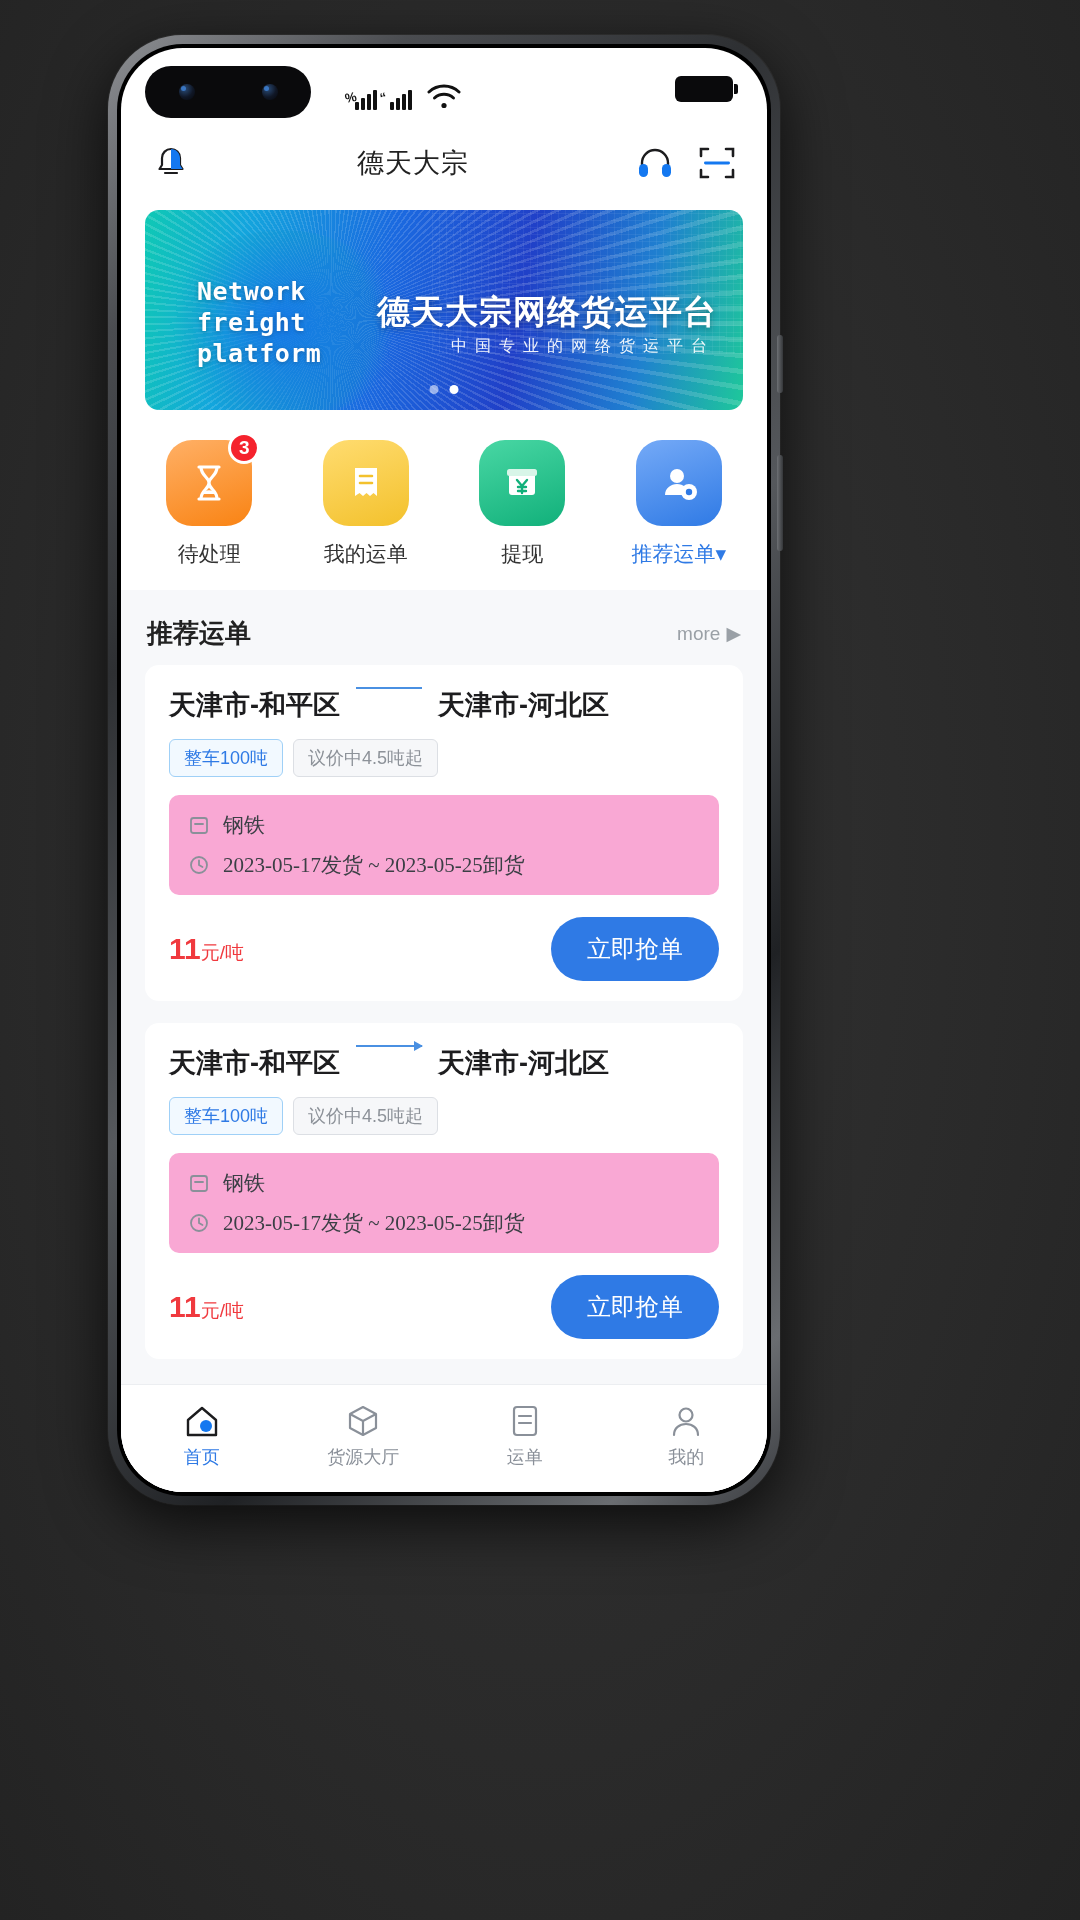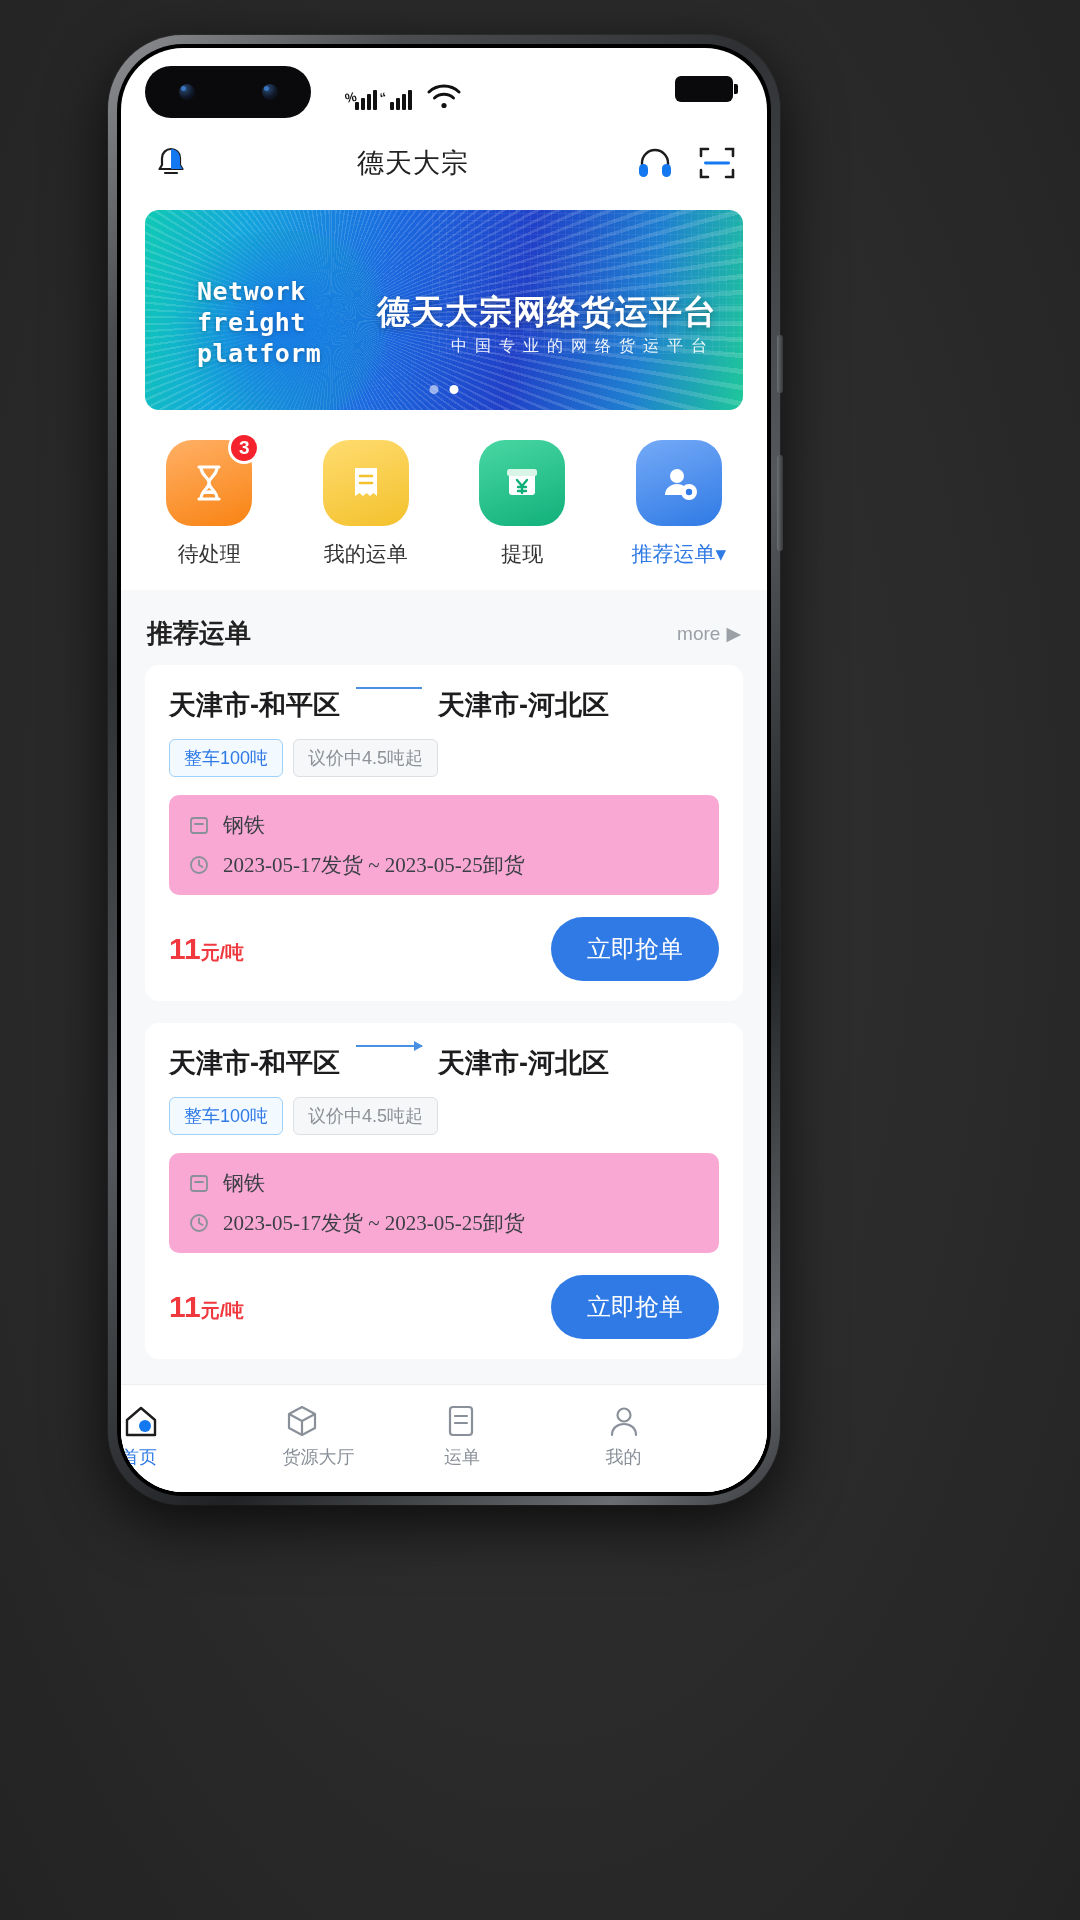--- a/index.html
+++ b/index.html
@@ -156,33 +156,33 @@
   }
   .tags { display: flex; gap: 10px; margin-top: 16px; }
   .tag { font-size: 18px; padding: 6px 14px; border-radius: 6px; border: 1px solid #9fd0f7;
          color: #2f7ae5; background: #f2f9ff; }
   .tag.grey { border-color: #dcdfe4; color: #8d9299; background: #f6f7f9; }
   .detail { margin-top: 18px; background: #f9a8d4; border-radius: 10px; padding: 16px 18px; font-family: Liberation Serif, serif; }
   .d-row { display: flex; align-items: center; gap: 12px; font-size: 21px; color: #3b3f45; }
   .d-row + .d-row { margin-top: 12px; }
   .price-row { display: flex; align-items: center; margin-top: 22px; }
   .price { font-size: 30px; font-weight: 700; color: #f0393e; }
-  .price span { font-size: 19px; font-weight: 700; }
+  .price span { font-size: 19px; font-weight: 400; }
   .grab {
     margin-left: auto; background: #2f7ae5; color: #fff; font-size: 24px; font-weight: 500;
     padding: 16px 36px; border-radius: 34px; border: none;
   }
 
   
   .tabbar {
     position: absolute; left: 0; bottom: 0; width: 100%; height: 108px;
     background: #fff; display: flex; border-top: 1px solid #eceef1;
     padding-bottom: 6px;
   }
-  .tab { flex: 1; display: flex; flex-direction: column; justify-content: center; gap: 6px; }
+  .tab { flex: 1; display: flex; flex-direction: column; align-items: center; justify-content: center; gap: 6px; }
   .tab .tl { font-size: 18px; color: #8a9099; }
   .tab.active .tl { color: #2f7ae5; }
 </style>
 </head>
 <body>
 
 <div id="stage">
   <div class="phone-frame">
     <div class="btn-side btn-volup"></div>
     <div class="btn-side btn-pwr"></div>

